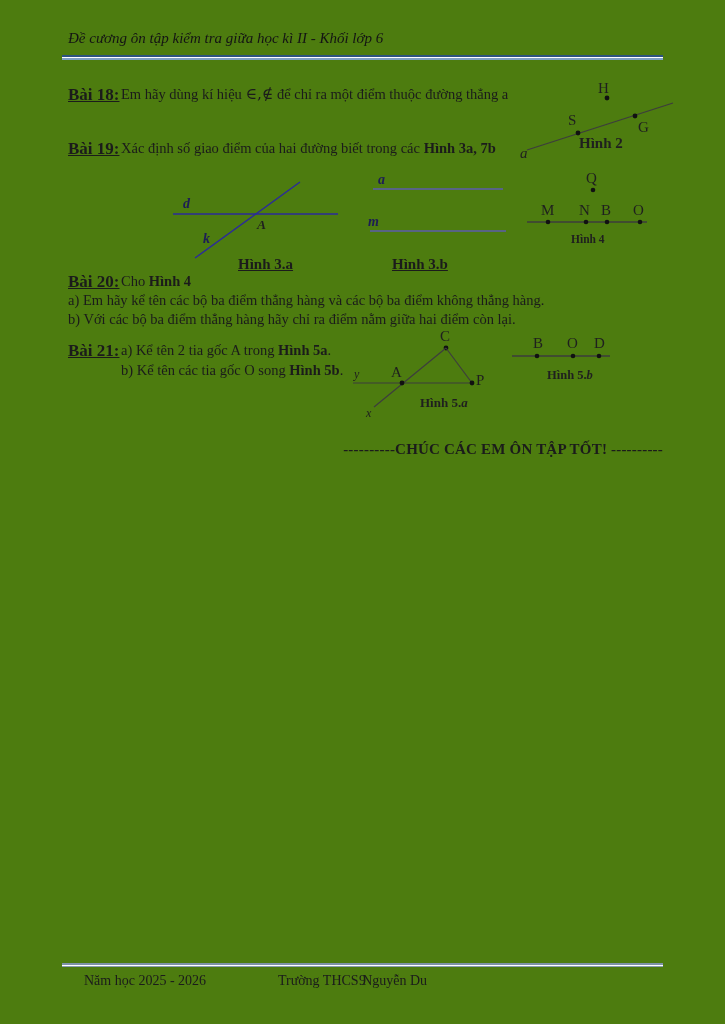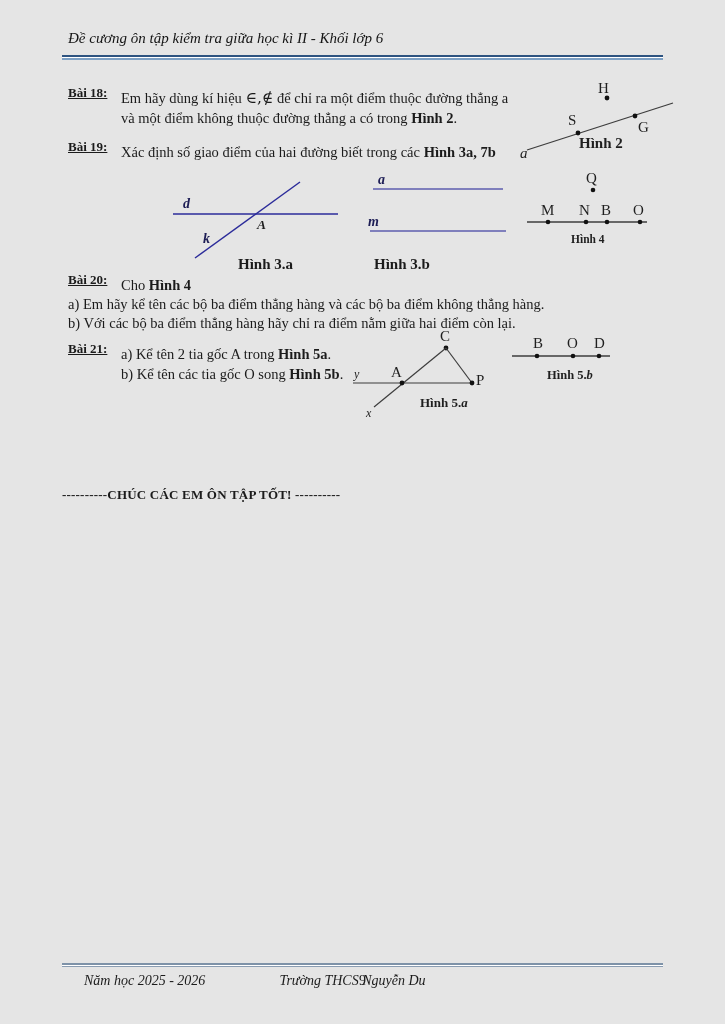--- a/index.html
+++ b/index.html
@@ -1,29 +1,29 @@
 <!DOCTYPE html>
 <html><head>
 <meta charset="utf-8">
 <style>
   html,body { margin:0; padding:0; background:#ffffff; }
   .page {
-    position:relative; width:725px; height:1024px; background:#e5e5e5;
+    position:relative; width:725px; height:1024px; background:#4d7c0f;
     font-family:"Liberation Serif","DejaVu Serif",serif; color:#1b1b1b;
     overflow:hidden;
   }
   .abs { position:absolute; }
-  .txt { font-size:14.5px; line-height:26px; white-space:nowrap; }
-  .lbl { font-size:13px; font-weight:bold; text-decoration:underline; white-space:nowrap; }
+  .txt { font-size:14.5px; line-height:18px; white-space:nowrap; }
+  .lbl { font-size:17px; font-weight:bold; text-decoration:underline; white-space:nowrap; }
   .b  { font-weight:bold; }
   .sym { font-size:15.5px; font-family:"DejaVu Serif",serif; }
   .hdr-title { font-size:15px; font-style:italic; color:#141414; white-space:nowrap; }
-  .fig-caption { font-size:15px; font-weight:bold; white-space:nowrap; }
-  .closing { font-size:13px; font-weight:bold; text-align:left; letter-spacing:.2px; white-space:nowrap;margin-top:46px; }
-  .foot-txt { font-size:14px; font-style:italic; white-space:nowrap; }
+  .fig-caption { font-size:15px; font-weight:bold; white-space:nowrap;text-decoration:underline; }
+  .closing { font-size:15px; font-weight:bold; text-align:right; letter-spacing:.2px; white-space:nowrap; }
+  .foot-txt { font-size:14px; white-space:nowrap; }
   .foot-num { font-size:14px; }
   svg text { font-family:"Liberation Serif","DejaVu Serif",serif; fill:#1f1f1f; }
   .pt-label { font-size:15px; }
   .cap { font-weight:bold; }
   .nav-label { font-weight:bold; font-style:italic; fill:#1d1d55; font-size:14px; }
 </style>
 </head>
 <body>
 
 <div class="page">
@@ -31,23 +31,20 @@
   <div class="abs hdr-title" style="left:68px;top:30px">Đề cương ôn tập kiểm tra giữa học kì II - Khối lớp 6</div>
   <div class="abs" style="left:62px;top:55px;width:601px">
     <div style="height:2px;background:#2d5380"></div>
     <div style="height:1px;background:#ffffff"></div>
     <div style="height:2px;background:#7da0c4"></div>
   </div>
 
   <div class="abs lbl" style="left:68px;top:85px">Bài 18:</div>
   <div class="abs txt" style="left:121px;top:85px">
     <span>Em hãy dùng kí hiệu </span><span class="sym">∈,∉</span><span> để chỉ ra một điểm thuộc đường thẳng a</span>
-  </div>
-  <div class="abs txt" style="left:121px;top:105px">
-    <span>và một điểm không thuộc đường thẳng a có trong </span><span class="b">Hình 2</span><span>.</span>
   </div>
 
   <svg class="abs" style="left:514px;top:66px" width="164" height="96" viewBox="0 0 164 96">
     <line x1="13" y1="84" x2="159" y2="37" stroke="#3d3d3d" stroke-width="1.3"></line>
     <text class="pt-label" x="6" y="92" font-size="13" font-style="italic">a</text>
     <text class="pt-label" x="84" y="27">H</text>
     <circle cx="93" cy="32" r="2.4" fill="#111"></circle>
     <text class="pt-label" x="54" y="59">S</text>
     <circle cx="64" cy="67" r="2.4" fill="#111"></circle>
     <text class="pt-label" x="124" y="66">G</text>
@@ -84,21 +81,21 @@
     <text class="pt-label" x="81" y="48">B</text>
     <text class="pt-label" x="113" y="48">O</text>
     <circle cx="28" cy="55" r="2.3" fill="#111"></circle>
     <circle cx="66" cy="55" r="2.3" fill="#111"></circle>
     <circle cx="87" cy="55" r="2.3" fill="#111"></circle>
     <circle cx="120" cy="55" r="2.3" fill="#111"></circle>
     <text class="cap" x="51" y="76" font-size="11.5">Hình 4</text>
   </svg>
 
   <div class="abs fig-caption" style="left:238px;top:256px">Hình 3.a</div>
-  <div class="abs fig-caption" style="left:374px;top:256px">Hình 3.b</div>
+  <div class="abs fig-caption" style="left:392px;top:256px">Hình 3.b</div>
 
   <div class="abs lbl" style="left:68px;top:272px">Bài 20:</div>
   <div class="abs txt" style="left:121px;top:272px">
     <span>Cho </span><span class="b">Hình 4</span>
   </div>
   <div class="abs txt" style="left:68px;top:291px">a) Em hãy kể tên các bộ ba điểm thẳng hàng và các bộ ba điểm không thẳng hàng.</div>
   <div class="abs txt" style="left:68px;top:310px">b) Với các bộ ba điểm thẳng hàng hãy chỉ ra điểm nằm giữa hai điểm còn lại.</div>
 
   <div class="abs lbl" style="left:68px;top:341px">Bài 21:</div>
   <div class="abs txt" style="left:121px;top:341px">

